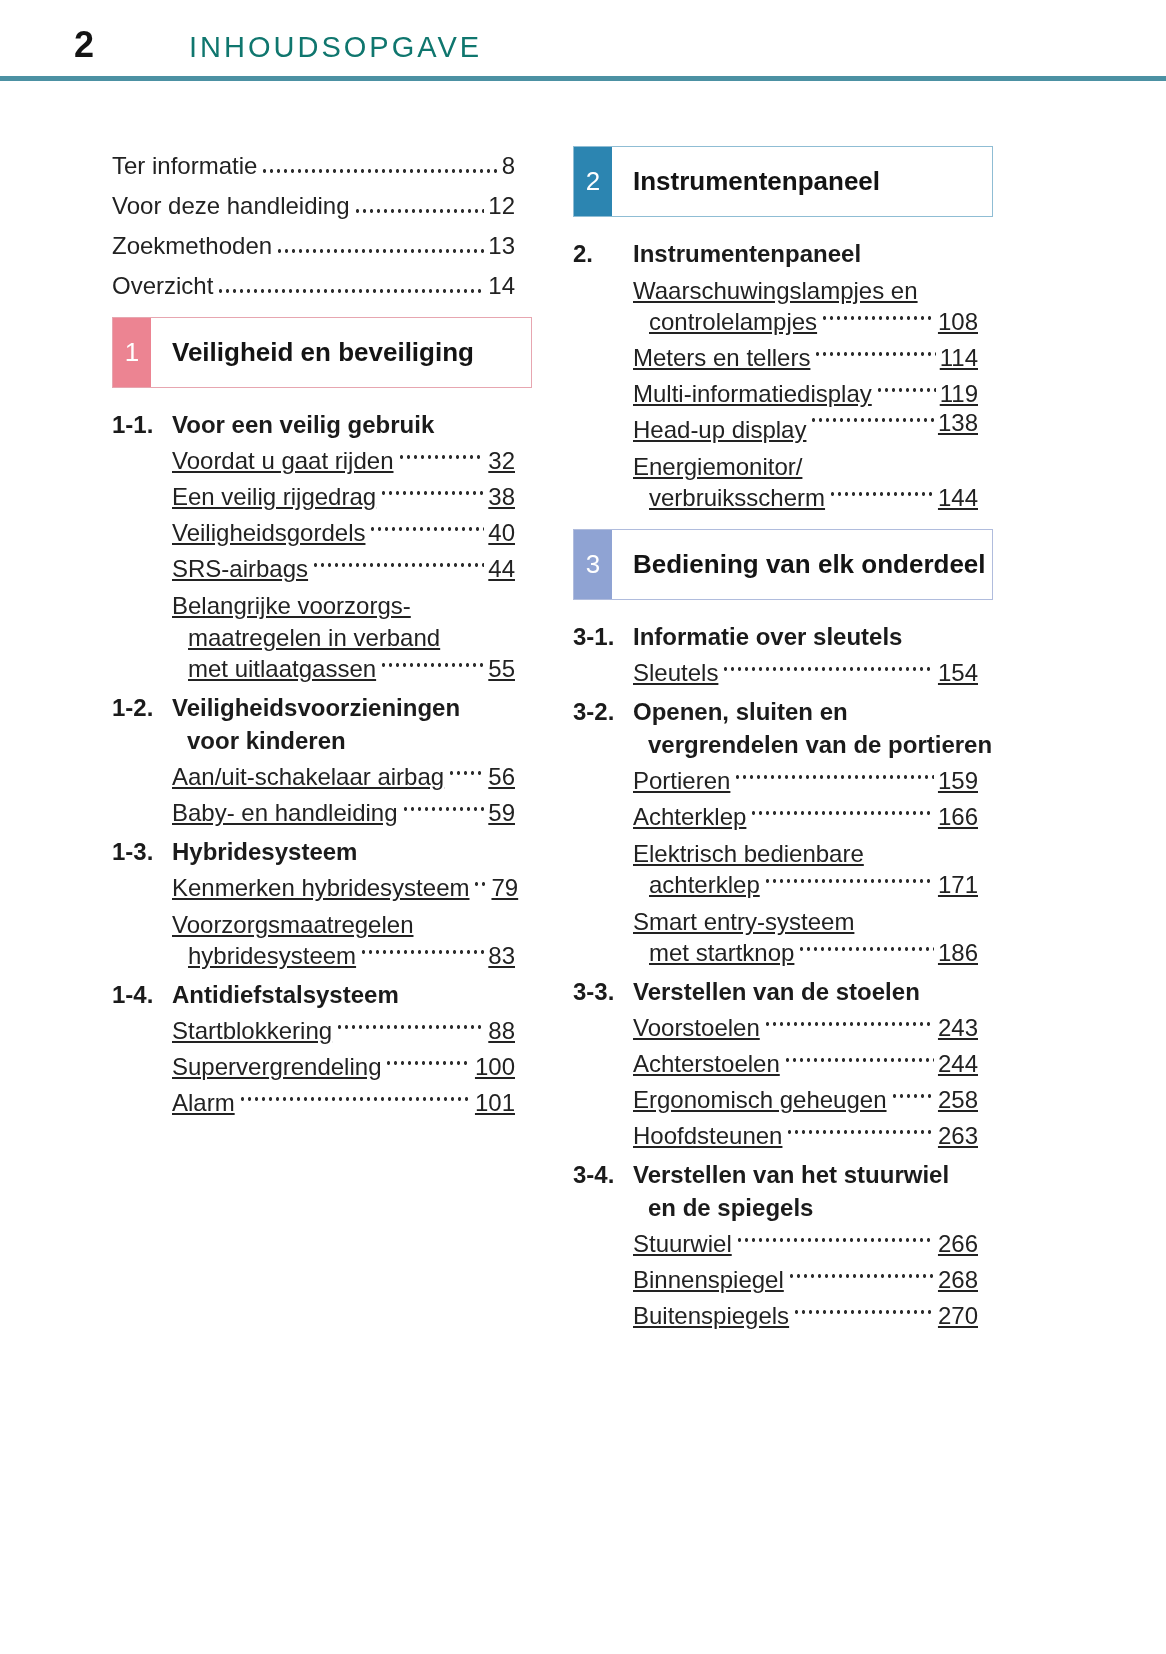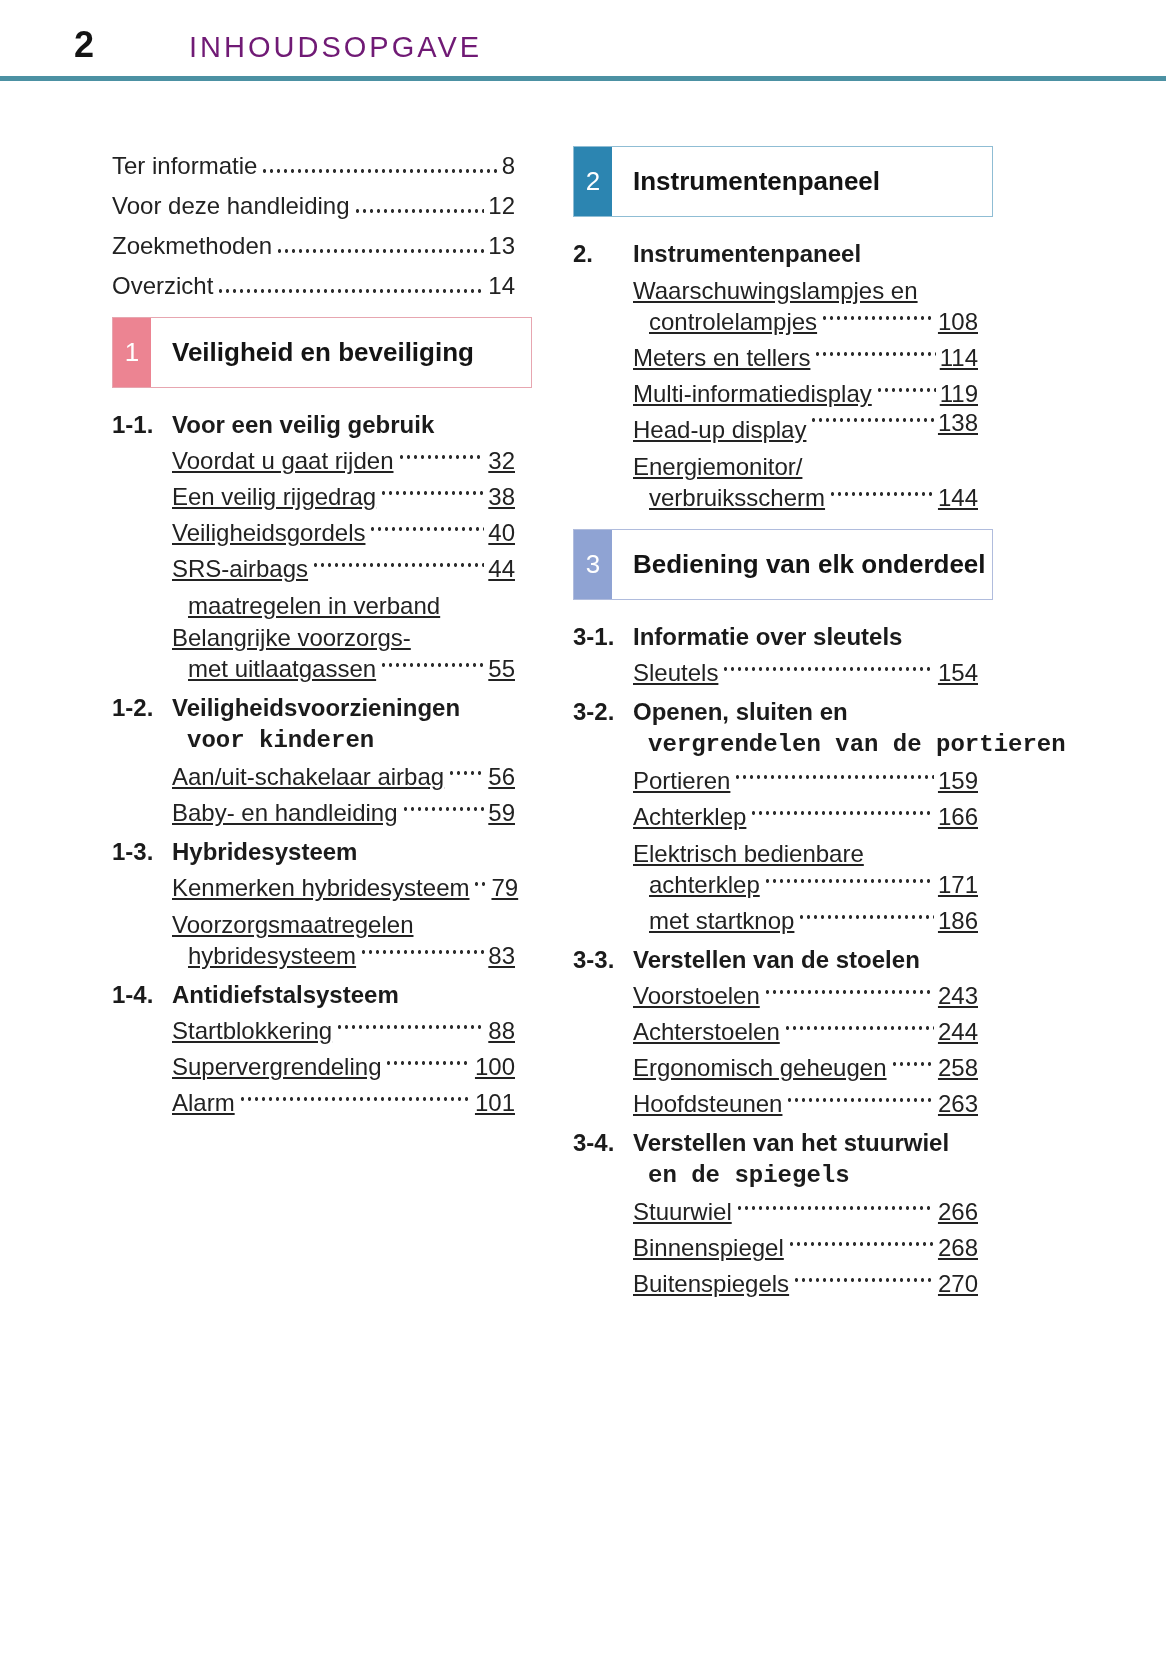--- a/index.html
+++ b/index.html
@@ -38,38 +38,38 @@
   .section-box .tab {
     flex:0 0 38px; align-self:stretch; display:flex; align-items:center; justify-content:center;
     color:#fff; font-size:26px;
   }
   .section-box .title { margin-left:21px; font-size:26px; font-weight:bold; color:#141414; white-space:nowrap; }
 
   
   .heading { display:flex; font-size:24px; font-weight:bold; color:#1b1b1b; line-height:33px; margin:7px 0 5px; }
   .heading .hnum { flex:0 0 60px; }
   .heading .htext div { white-space:nowrap; }
-  .heading .htext .hline2 { padding-left:15px;font-family:Liberation Mono, monospace; }
+  .heading .htext .hline2 { padding-left:15px; }
 
   
   .entry { padding-left:60px; font-size:24px; line-height:32px; margin-bottom:6px;text-decoration:underline; }
   .entry .eline { white-space:nowrap; }
   .entry .cont  { padding-left:16px; }
   .entry .elast { display:flex; align-items:center; }
   .entry .elast .dots { margin-bottom:8px; }
   
   .entry.raised .dots { margin-bottom:21px; }
   .entry.raised .pg   { position:relative; top:-7px; }
 </style>
 </head>
 <body>
 
 <div class="page">
   <div class="page-num">2</div>
-  <div class="page-title" style="color: #701a75;">INHOUDSOPGAVE</div>
+  <div class="page-title" style="color: #0f766e;">INHOUDSOPGAVE</div>
   <div class="header-rule" style="background: rgb(76, 145, 163);"></div>
 
   <div class="col" id="col-left">
       <div class="top-entry">
         <span class="lbl">Ter informatie</span>
         <span class="dots"></span>
         <span class="pg">8</span>
       </div>
       <div class="top-entry">
         <span class="lbl">Voor deze handleiding</span>
@@ -118,22 +118,22 @@
         </div>
       </div>
       <div class="entry">
         <div class="elast">
           <span class="lbl">SRS-airbags</span>
           <span class="dots"></span>
           <span class="pg">44</span>
         </div>
       </div>
       <div class="entry">
+        <div class="eline">Belangrijke voorzorgs-</div>
         <div class="eline cont">maatregelen in verband</div>
-        <div class="eline">Belangrijke voorzorgs-</div>
         <div class="elast cont">
           <span class="lbl">met uitlaatgassen</span>
           <span class="dots"></span>
           <span class="pg">55</span>
         </div>
       </div>
       <div class="heading">
         <span class="hnum">1-2.</span>
         <div class="htext">
           <div>Veiligheidsvoorzieningen</div>
@@ -291,20 +291,21 @@
       </div>
       <div class="entry">
         <div class="eline">Elektrisch bedienbare</div>
         <div class="elast cont">
           <span class="lbl">achterklep</span>
           <span class="dots"></span>
           <span class="pg">171</span>
         </div>
       </div>
       <div class="entry">
+        <div class="eline">Smart entry-systeem</div>
         <div class="elast cont">
           <span class="lbl">met startknop</span>
           <span class="dots"></span>
           <span class="pg">186</span>
         </div>
       </div>
       <div class="heading">
         <span class="hnum">3-3.</span>
         <div class="htext">
           <div>Verstellen van de stoelen</div>

